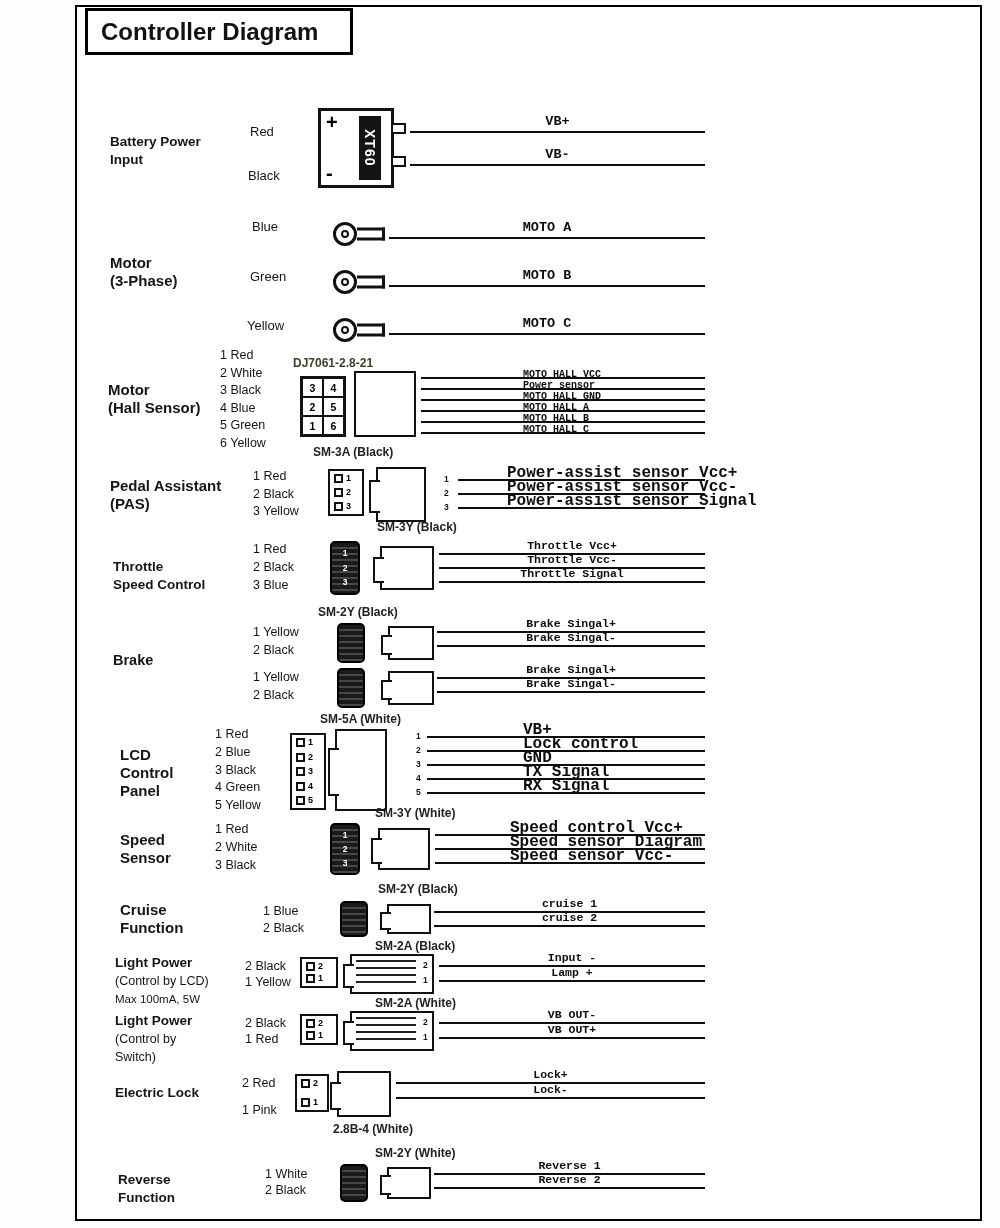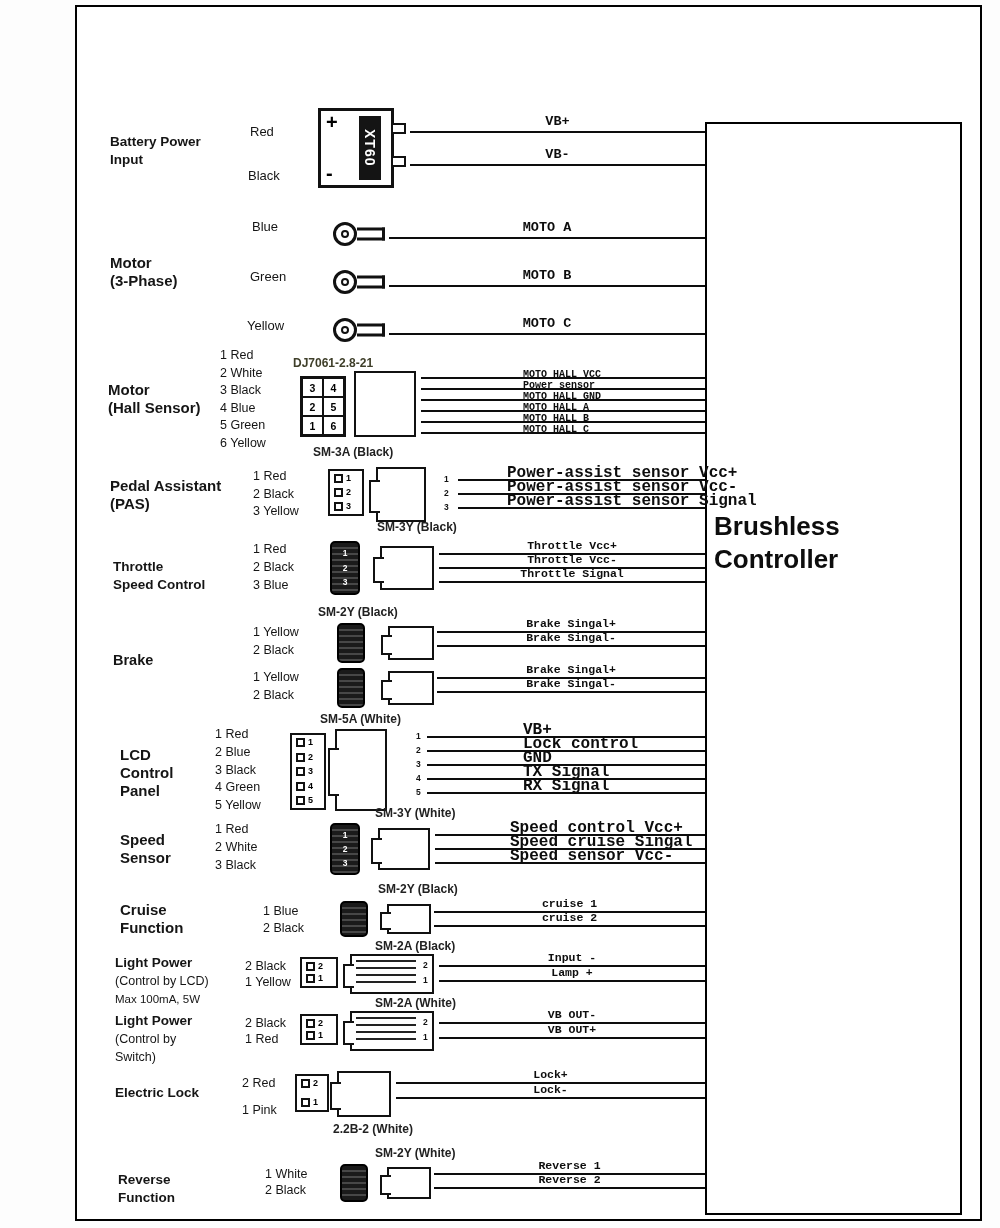--- a/index.html
+++ b/index.html
@@ -44,27 +44,24 @@
   .cable{position:absolute;border:2.5px solid #111;background:#fff}
   .cable.tab::before{content:"";position:absolute;left:-9px;top:22%;height:56%;width:9px;border:2.5px solid #111;border-right:none;background:#fff}
   .cable .wires{position:absolute;left:4px;right:16px;top:4px;bottom:4px;background:repeating-linear-gradient(180deg,#222 0 2px,transparent 2px 7px)}
 </style>
 </head>
 <body>
 
 <div class="canvas">
   <div class="outer"></div>
 
-
-  <div class="ctrl-box">
-    <div class="ctrl-label">
-      <span>Brushless</span>
-      <span>Controller</span>
-    </div>
-  </div>
+  <div class="title-box">
+    <span>Controller Diagram</span>
+  </div>
+
 
   <div class="slabel" style="left:110px;top:133px">
     <span>Battery Power</span>
     <span>Input</span>
   </div>
   <span class="wlabel" style="left:250px;top:124px">Red</span>
   <span class="wlabel" style="left:248px;top:168px">Black</span>
   <div class="xt60">
     <span class="plus">+</span>
     <span class="minus">-</span>
@@ -316,21 +313,21 @@
   <div class="blob" style="left:330px;top:823px;width:30px;height:52px">
     <span>1</span>
     <span>2</span>
     <span>3</span>
   </div>
   <div class="plug tab" style="left:378px;top:828px;width:52px;height:42px"></div>
   <div class="sig ul" style="left:435px;top:834px;width:270px;--lx:75px">
       <span>Speed control Vcc+</span>
     </div>
   <div class="sig ul" style="left:435px;top:848px;width:270px;--lx:75px">
-      <span>Speed cruise Singal</span>
+      <span>Speed sensor Diagram</span>
     </div>
   <div class="sig ul" style="left:435px;top:862px;width:270px;--lx:75px">
       <span>Speed sensor Vcc-</span>
     </div>
 
   <span class="cap" style="left:378px;top:882px">SM-2Y (Black)</span>
   <div class="slabel n" style="left:120px;top:901px">
     <span>Cruise</span>
     <span>Function</span>
   </div>
@@ -426,21 +423,21 @@
     <div class="prow">
         <span class="psq"></span>
         <span class="pnum">2</span>
       </div>
     <div class="prow">
         <span class="psq"></span>
         <span class="pnum">1</span>
       </div>
   </div>
   <div class="plug tab" style="left:337px;top:1071px;width:54px;height:46px"></div>
-  <span class="cap" style="left:333px;top:1122px">2.2B-2 (White)</span>
+  <span class="cap" style="left:333px;top:1122px">2.8B-4 (White)</span>
   <div class="sig" style="left:396px;top:1082px;width:309px">
       <span>Lock+</span>
     </div>
   <div class="sig" style="left:396px;top:1097px;width:309px">
       <span>Lock-</span>
     </div>
 
   <span class="cap" style="left:375px;top:1146px">SM-2Y (White)</span>
   <div class="slabel" style="left:118px;top:1171px">
     <span>Reverse</span>

